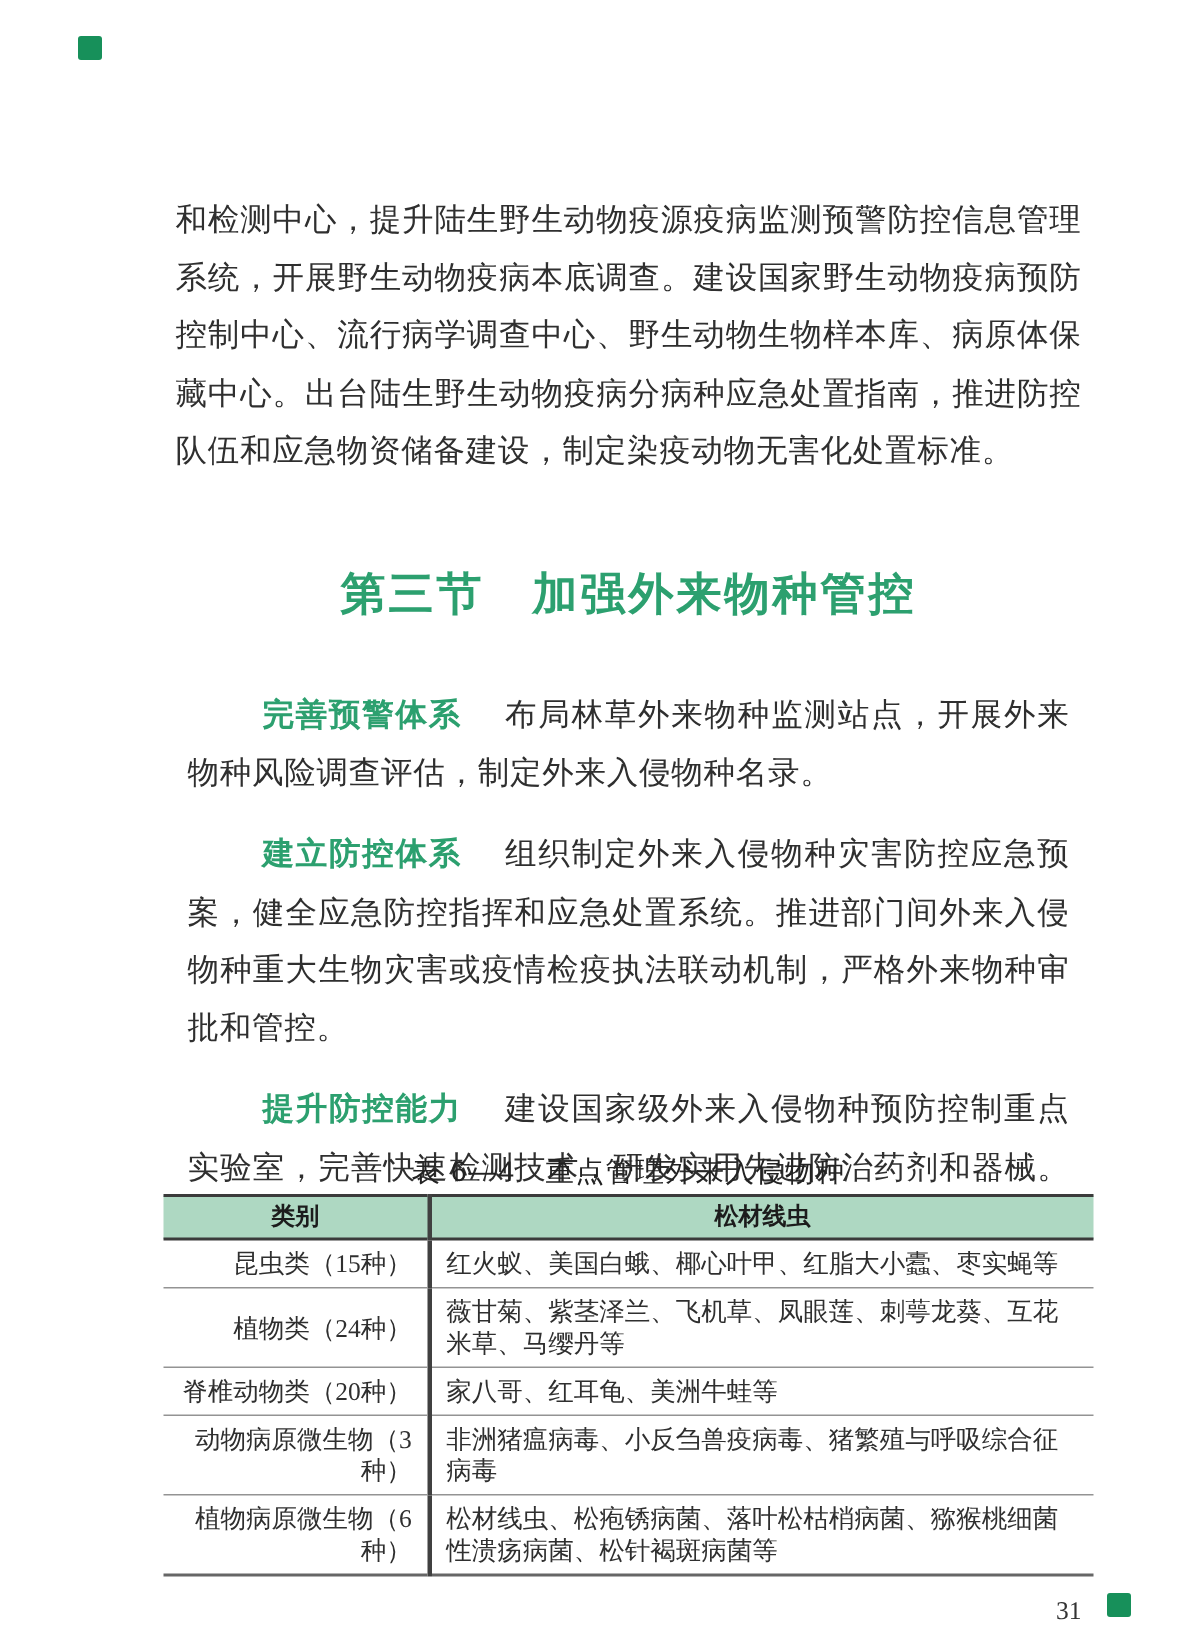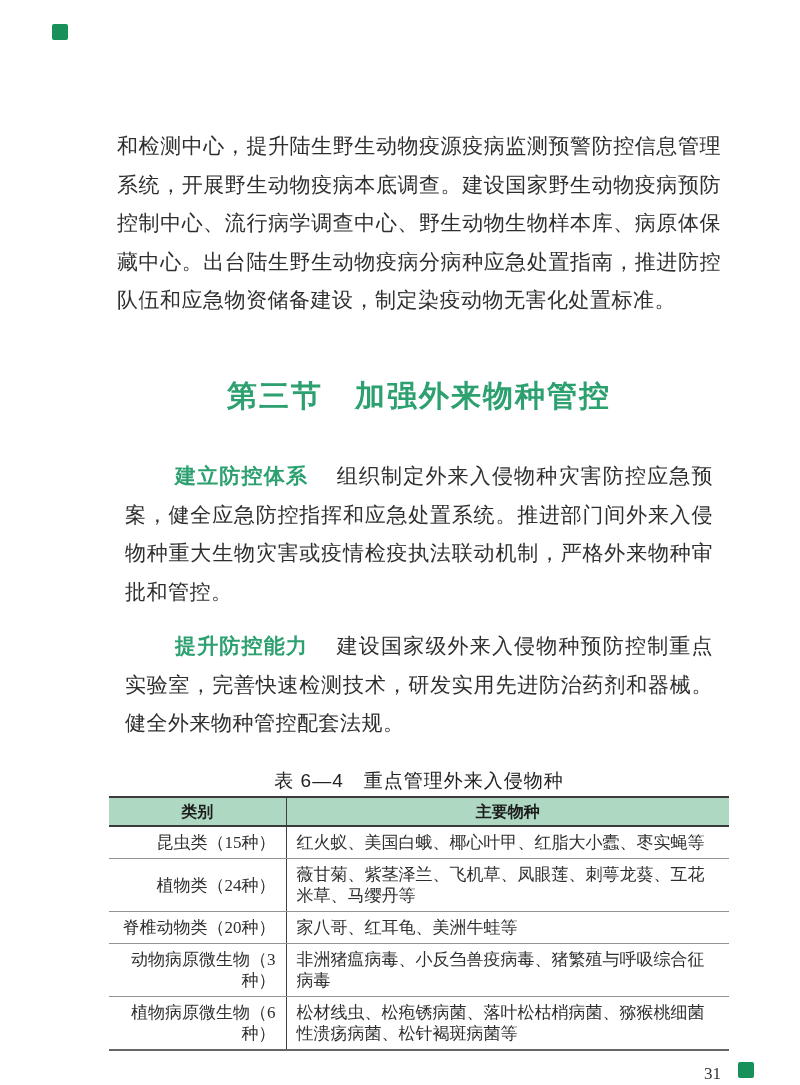--- a/index.html
+++ b/index.html
@@ -87,21 +87,21 @@
   table.species td{
     border-bottom:1px solid var(--border-light);
     padding:5px 10px;
     vertical-align:middle;
   }
   table.species tbody tr:last-child td{
     border-bottom:2px solid #666666;
   }
   table.species th:first-child,
   table.species td:first-child{
-    border-right:1px solid #404040;
+    border-right:3px solid #404040;
   }
   td.cat{text-align:right;}
   td.sp{text-align:left;}
   .footer{
     position:absolute;top:1023px;right:54px;
     display:flex;align-items:center;gap:9px;
   }
   .page-num{
     font-size:17px;color:#333333;
     font-family:"Liberation Serif","DejaVu Serif",serif;
@@ -113,35 +113,36 @@
 
 <div class="page">
 
   <span class="corner-marker corner-top-left"></span>
 
   <p class="body-par intro">和检测中心，提升陆生野生动物疫源疫病监测预警防控信息管理系统，开展野生动物疫病本底调查。建设国家野生动物疫病预防控制中心、流行病学调查中心、野生动物生物样本库、病原体保藏中心。出台陆生野生动物疫病分病种应急处置指南，推进防控队伍和应急物资储备建设，制定染疫动物无害化处置标准。</p>
 
   <h2 class="section-title">第三节　加强外来物种管控</h2>
 
   <div class="paragraphs">
+    <p class="body-par"><span class="lead">完善预警体系</span><span>布局林草外来物种监测站点，开展外来物种风险调查评估，制定外来入侵物种名录。</span></p>
     <p class="body-par"><span class="lead">建立防控体系</span><span>组织制定外来入侵物种灾害防控应急预案，健全应急防控指挥和应急处置系统。推进部门间外来入侵物种重大生物灾害或疫情检疫执法联动机制，严格外来物种审批和管控。</span></p>
     <p class="body-par"><span class="lead">提升防控能力</span><span>建设国家级外来入侵物种预防控制重点实验室，完善快速检测技术，研发实用先进防治药剂和器械。健全外来物种管控配套法规。</span></p>
   </div>
 
   <div class="table-caption">表 6—4　重点管理外来入侵物种</div>
 
   <table class="species">
     <colgroup>
         <col class="c1">
         <col>
       </colgroup>
     <thead>
       <tr>
         <th>类别</th>
-        <th>主要物种</th>
+        <th>松材线虫</th>
       </tr>
     </thead>
     <tbody>
       <tr>
         <td class="cat">昆虫类（15种）</td>
         <td class="sp">红火蚁、美国白蛾、椰心叶甲、红脂大小蠹、枣实蝇等</td>
       </tr>
       <tr>
         <td class="cat">植物类（24种）</td>
         <td class="sp">薇甘菊、紫茎泽兰、飞机草、凤眼莲、刺萼龙葵、互花米草、马缨丹等</td>

